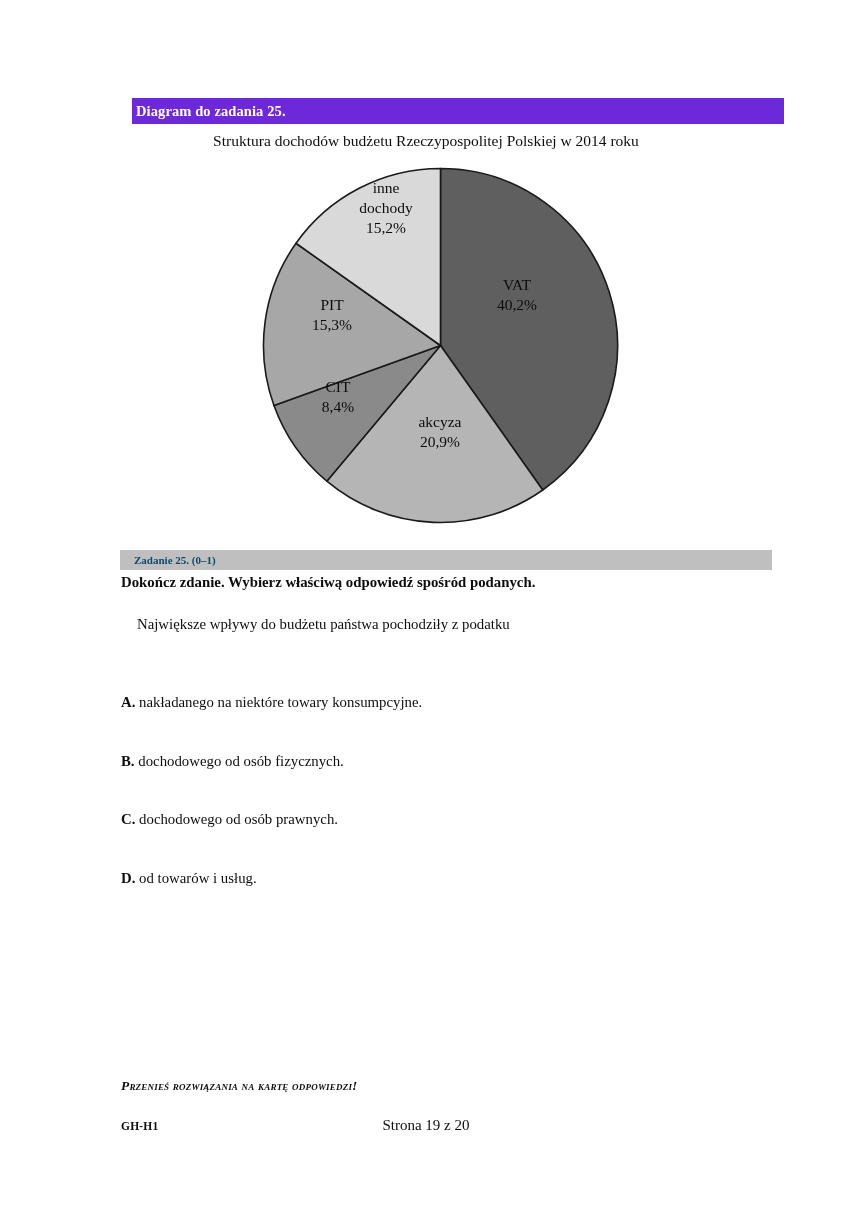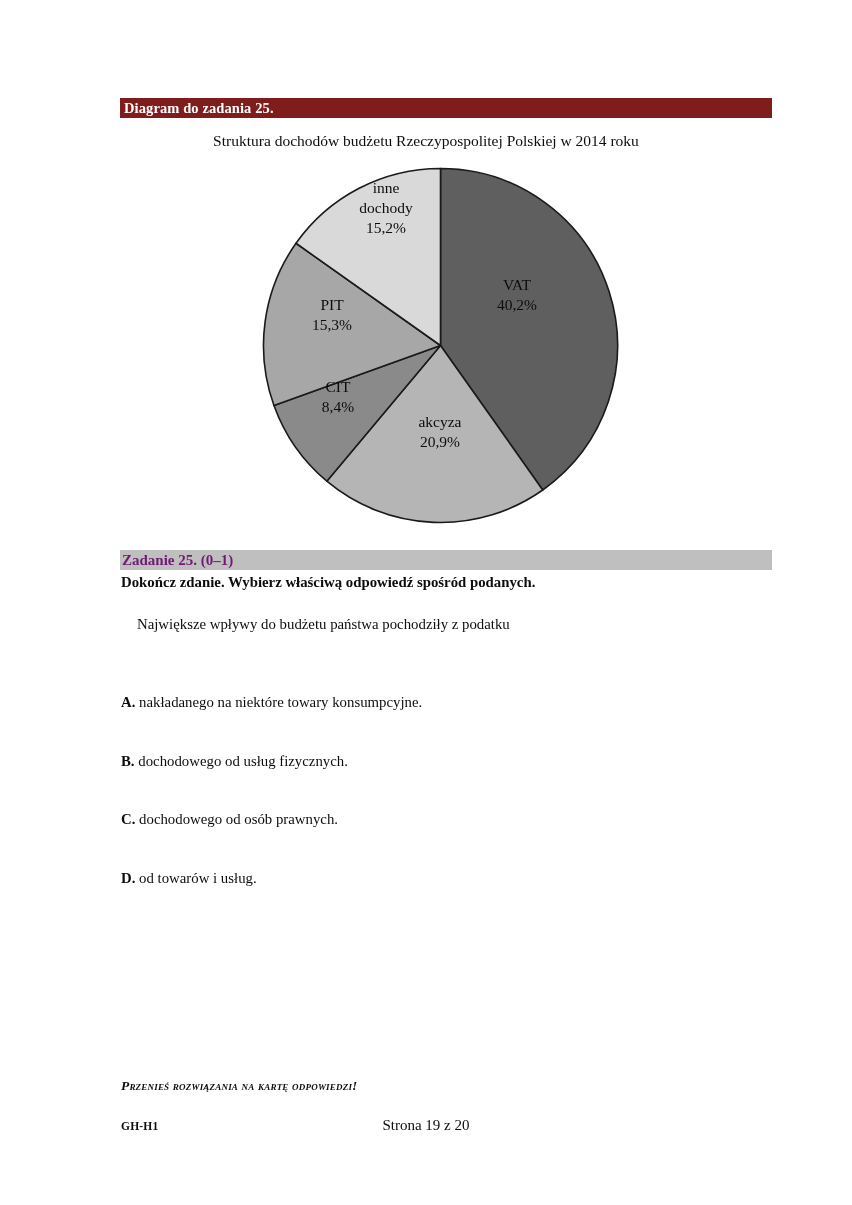--- a/index.html
+++ b/index.html
@@ -20,25 +20,25 @@
   .page {
     position: absolute;
     left: 0; top: 0;
     width: 852px;
     height: 1205px;
   }
 
   
   .diagram-bar {
     position: absolute;
-    left: 120px;
+    left: 132px;
     top: 98px;
     width: 652px;
-    height: 20px;
-    background: #7f1d1d;
+    height: 26px;
+    background: #6d28d9;
     display: flex;
     align-items: center;
   }
   .diagram-bar-label {
     color: #ffffff;
     font-size: 14.5px;
     font-weight: bold;
     line-height: 1;
     padding-left: 4px;
     letter-spacing: 0.1px;
@@ -80,25 +80,25 @@
     position: absolute;
     left: 120px;
     top: 550px;
     width: 652px;
     height: 20px;
     background: #bfbfbf;
     display: flex;
     align-items: center;
   }
   .zadanie-bar-label {
-    font-size: 15px;
+    font-size: 11px;
     font-weight: bold;
     line-height: 1;
-    padding-left: 2px;
-    color: #701a75;
+    padding-left: 14px;
+    color: #0c4a6e;
     white-space: nowrap;
   }
 
   .polecenie {
     position: absolute;
     left: 121px;
     top: 573px;
     width: 660px;
     font-size: 14.8px;
     font-weight: bold;
@@ -198,21 +198,21 @@
   <div class="zadanie-bar">
     <span class="zadanie-bar-label">Zadanie 25. (0–1)</span>
   </div>
 
   <div class="polecenie">Dokończ zdanie. Wybierz właściwą odpowiedź spośród podanych.</div>
 
   <div class="stem">Największe wpływy do budżetu państwa pochodziły z podatku</div>
 
   <div class="answers" id="answers-list">
       <div class="answer-row"><span class="answer-letter">A.</span><span class="answer-text"> nakładanego na niektóre towary konsumpcyjne.</span></div>
-      <div class="answer-row"><span class="answer-letter">B.</span><span class="answer-text"> dochodowego od usług fizycznych.</span></div>
+      <div class="answer-row"><span class="answer-letter">B.</span><span class="answer-text"> dochodowego od osób fizycznych.</span></div>
       <div class="answer-row"><span class="answer-letter">C.</span><span class="answer-text"> dochodowego od osób prawnych.</span></div>
       <div class="answer-row"><span class="answer-letter">D.</span><span class="answer-text"> od towarów i usług.</span></div>
     </div>
 
   <div class="transfer-note">Przenieś rozwiązania na kartę odpowiedzi!</div>
   <div class="footer-code">GH-H1</div>
   <div class="footer-page">Strona 19 z 20</div>
 
 </div>
 

